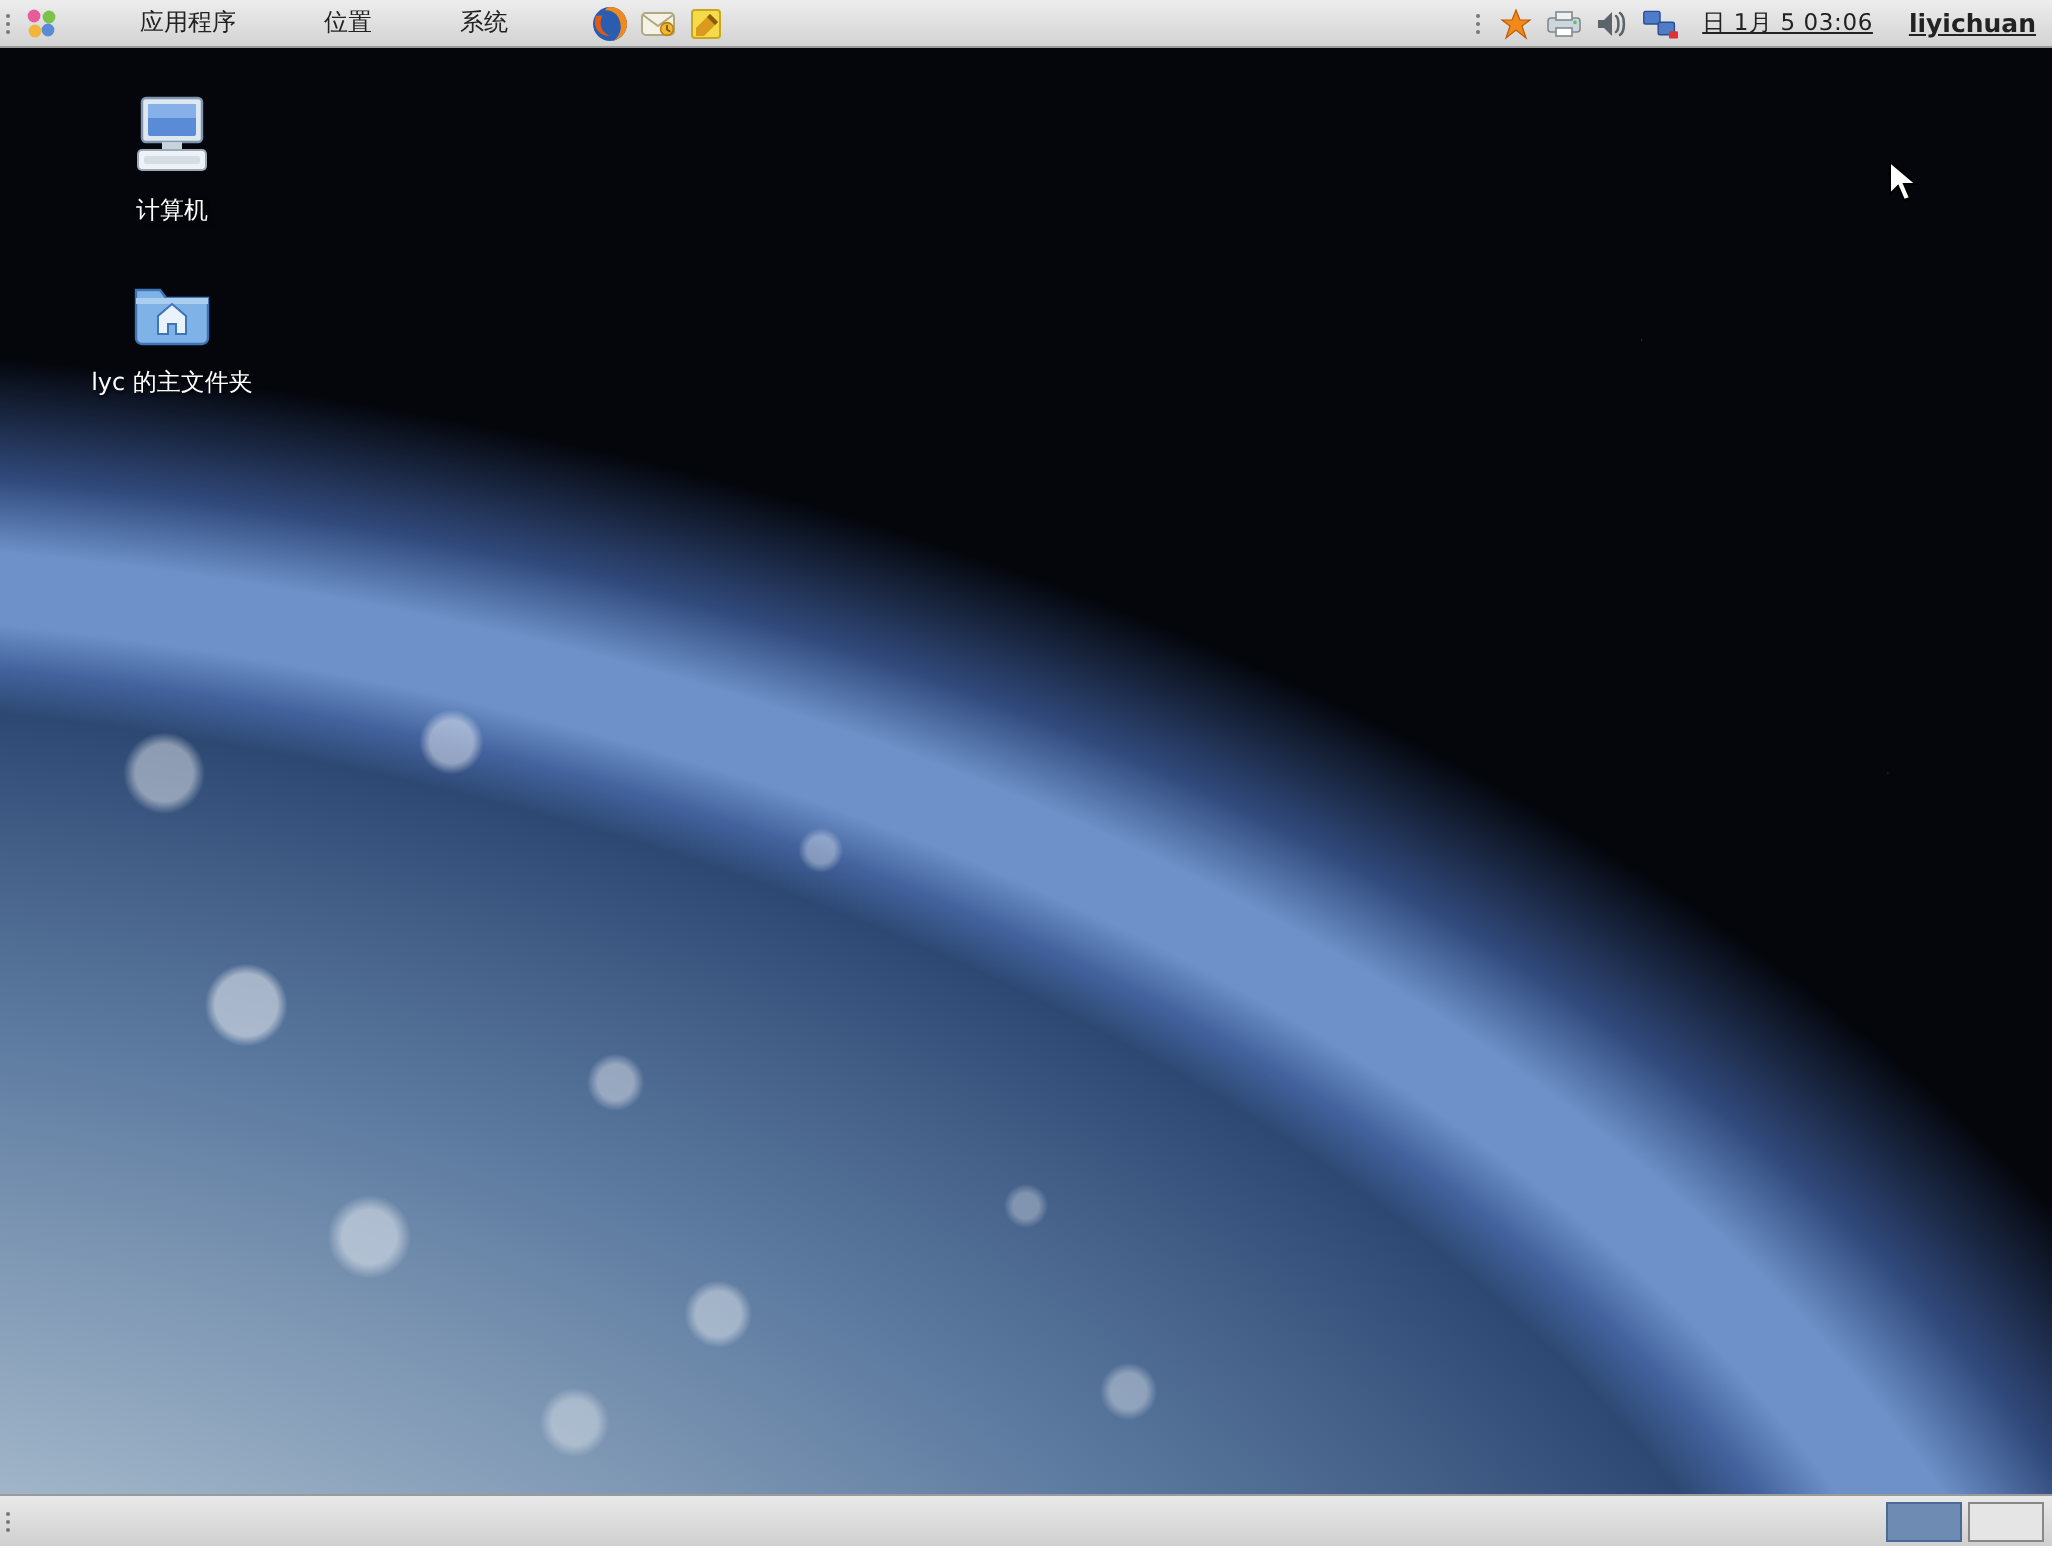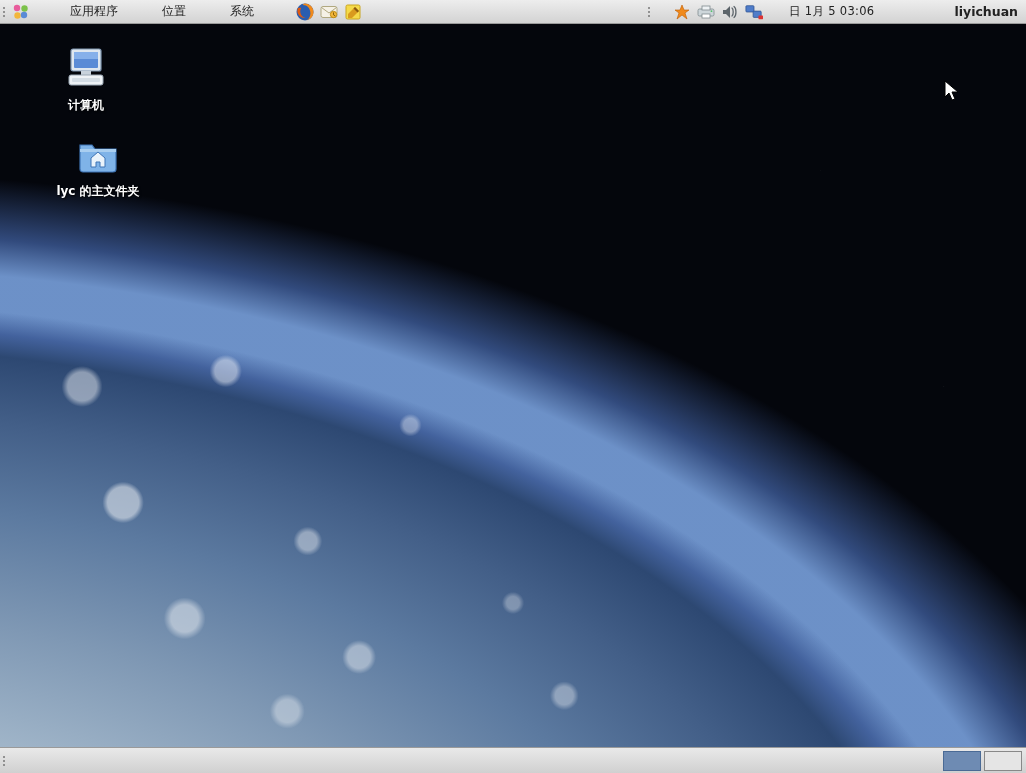--- a/index.html
+++ b/index.html
@@ -49,31 +49,31 @@
   .top-panel .grip { width: 8px; height: 100%; display: flex; flex-direction: column; justify-content: center; align-items: center; gap: 2px; padding: 0 2px; }
   .top-panel .grip span { width: 2px; height: 2px; background: #777; border-radius: 50%; }
 
   .tpanel-left { display: flex; align-items: center; height: 100%; gap: 28px; }
   .tpanel-left .sys-icon { width: 20px; height: 20px; margin: 0 3px; display: flex; align-items: center; justify-content: center; }
   .menu-item { padding: 0 8px; height: 100%; display: flex; align-items: center; cursor: default; }
 
   .launchers { display: flex; align-items: center; height: 100%; gap: 2px; padding-left: 4px; }
   .launchers .licon { width: 22px; height: 22px; display: flex; align-items: center; justify-content: center; border-radius: 3px; }
 
-  .tpanel-right { margin-left: auto; display: flex; align-items: center; height: 100%; gap: 20px; padding-right: 8px; }
+  .tpanel-right { margin-left: auto; display: flex; align-items: center; height: 100%; gap: 6px; padding-right: 8px; text-decoration: underline; }
   .tray { display: flex; align-items: center; gap: 6px; }
   .tray .ticon { width: 18px; height: 18px; display: flex; align-items: center; justify-content: center; }
   .clock { padding: 0 6px; font-size: 11.5px; letter-spacing: 0.3px; }
-  .username { font-weight: bold; padding-left: 6px; font-size: 12.5px; margin-left: 48px; }
+  .username { font-weight: bold; padding-left: 6px; font-size: 12.5px; }
 
   
   .desktop { position: absolute; top: 24px; left: 0; right: 0; bottom: 26px; z-index: 5; }
   .dicon { position: absolute; width: 100px; text-align: center; color: #fff; font-size: 12px; text-shadow: 1px 1px 2px rgba(0,0,0,0.9); cursor: default; }
   .dicon .ibox { width: 48px; height: 48px; margin: 0 auto 4px auto; display: flex; align-items: center; justify-content: center; }
-  .dicon .label { display: inline-block; padding: 1px 3px; border-radius: 2px; font-weight: bold; }
+  .dicon .label { display: inline-block; padding: 1px 3px; border-radius: 2px; }
 
   
   .bottom-panel {
     position: absolute; bottom: 0; left: 0; right: 0; height: 26px; z-index: 10;
     background: linear-gradient(#e9e9e9, #d0d0d0);
     border-top: 1px solid #9a9a9a;
     display: flex; align-items: center;
   }
   .ws-switcher { margin-left: auto; display: flex; gap: 3px; padding: 2px 4px; }
   .ws { width: 38px; height: 20px; background: #e5e5e5; border: 1px solid #888; }
@@ -188,21 +188,21 @@
         <rect x="11" y="7" width="24" height="16" rx="1" fill="#5a8bd6"></rect>
         <rect x="11" y="7" width="24" height="7" fill="#86b0ea"></rect>
         <rect x="18" y="26" width="10" height="4" fill="#c8d2dc"></rect>
         <rect x="6" y="30" width="34" height="10" rx="2" fill="#eef2f6" stroke="#9ba8b5" stroke-width="1"></rect>
         <rect x="9" y="33" width="28" height="4" rx="1" fill="#d4dde5"></rect>
       </svg>
     </div>
     <span class="label">计算机</span>
   </div>
 
-  <div class="dicon" style="left:48px; top:106px;">
+  <div class="dicon" style="left:36px; top:106px;">
     <div class="ibox">
       <svg width="46" height="46" viewBox="0 0 46 46">
         <path d="M5 14h12l3 4h21v20a3 3 0 0 1-3 3H8a3 3 0 0 1-3-3z" fill="#7fb3e8" stroke="#3f74b5" stroke-width="1.2"></path>
         <path d="M5 18h36v3H5z" fill="#a9cef0"></path>
         <path d="M16 36V27l7-6 7 6v9h-5v-5h-4v5z" fill="#eaf3fb" stroke="#3f74b5" stroke-width="1"></path>
       </svg>
     </div>
     <span class="label">lyc 的主文件夹</span>
   </div>
 

